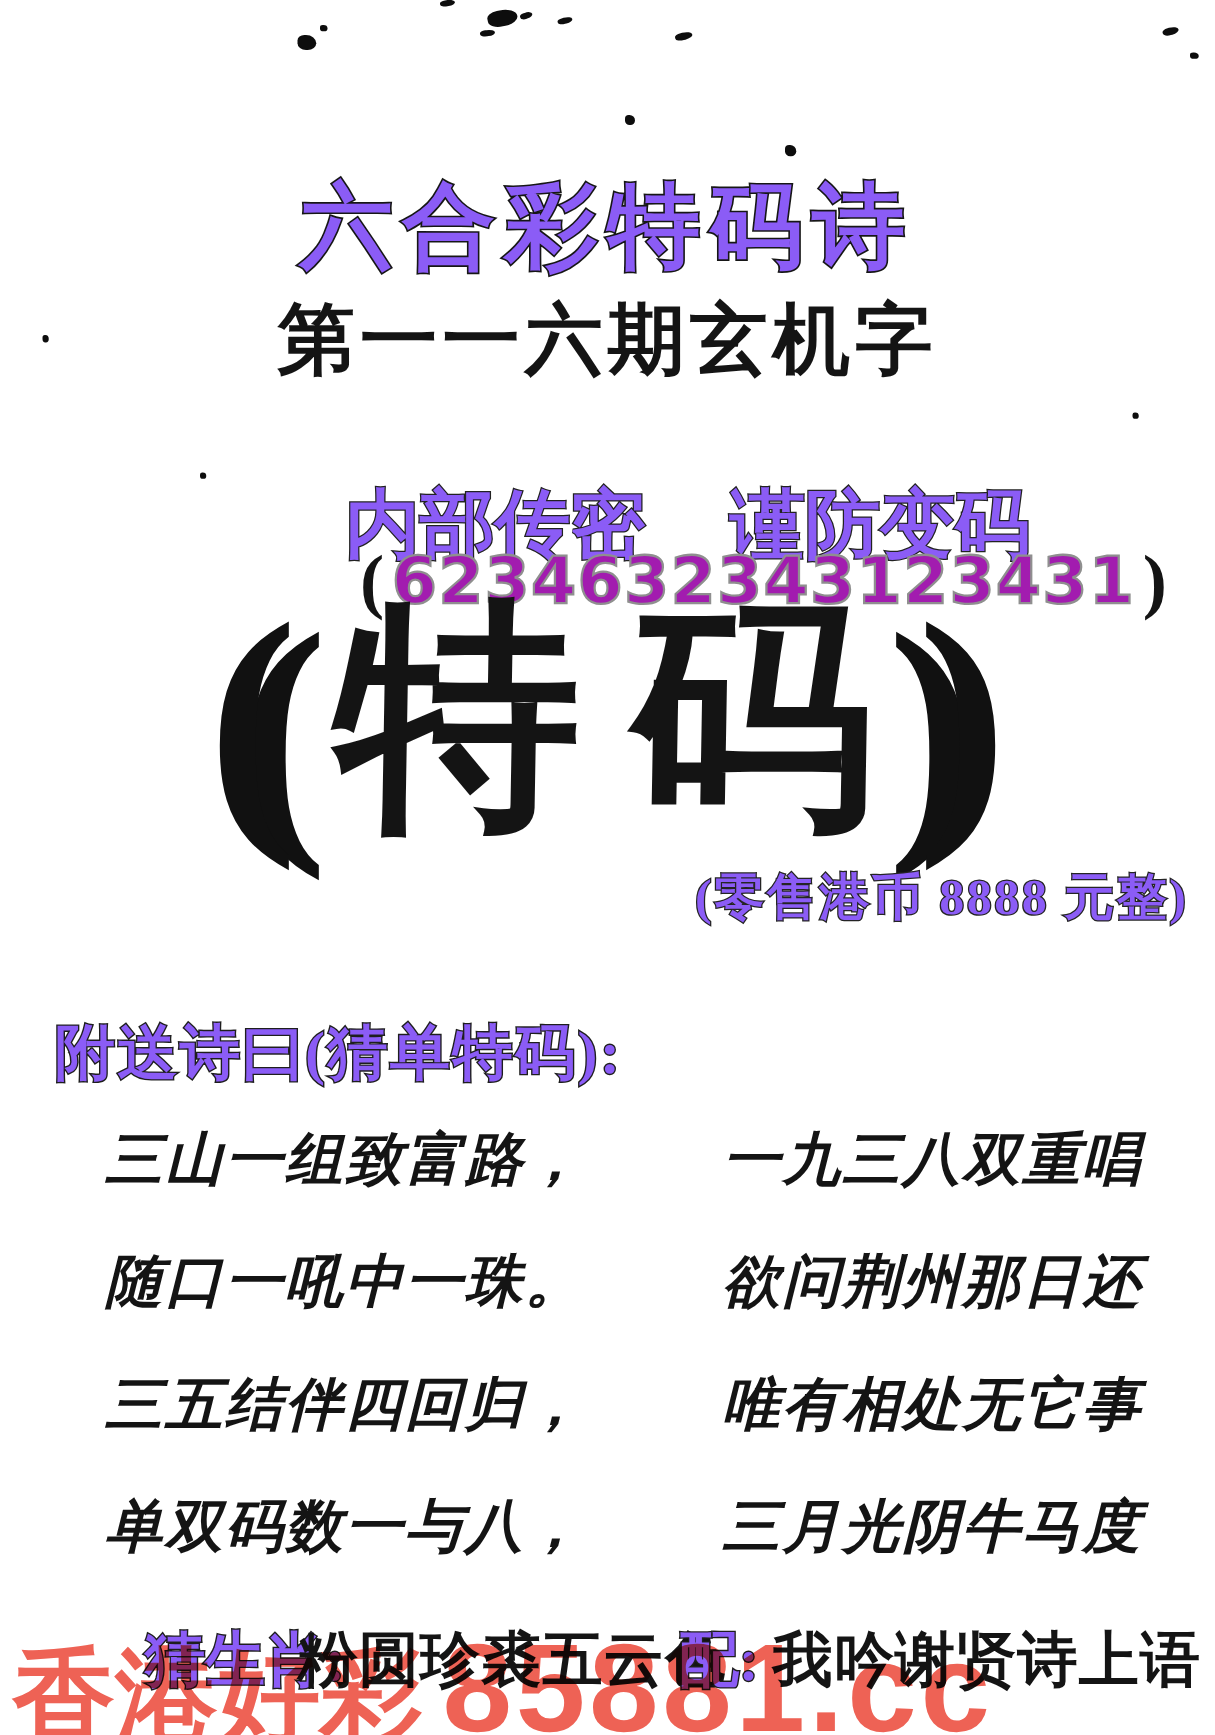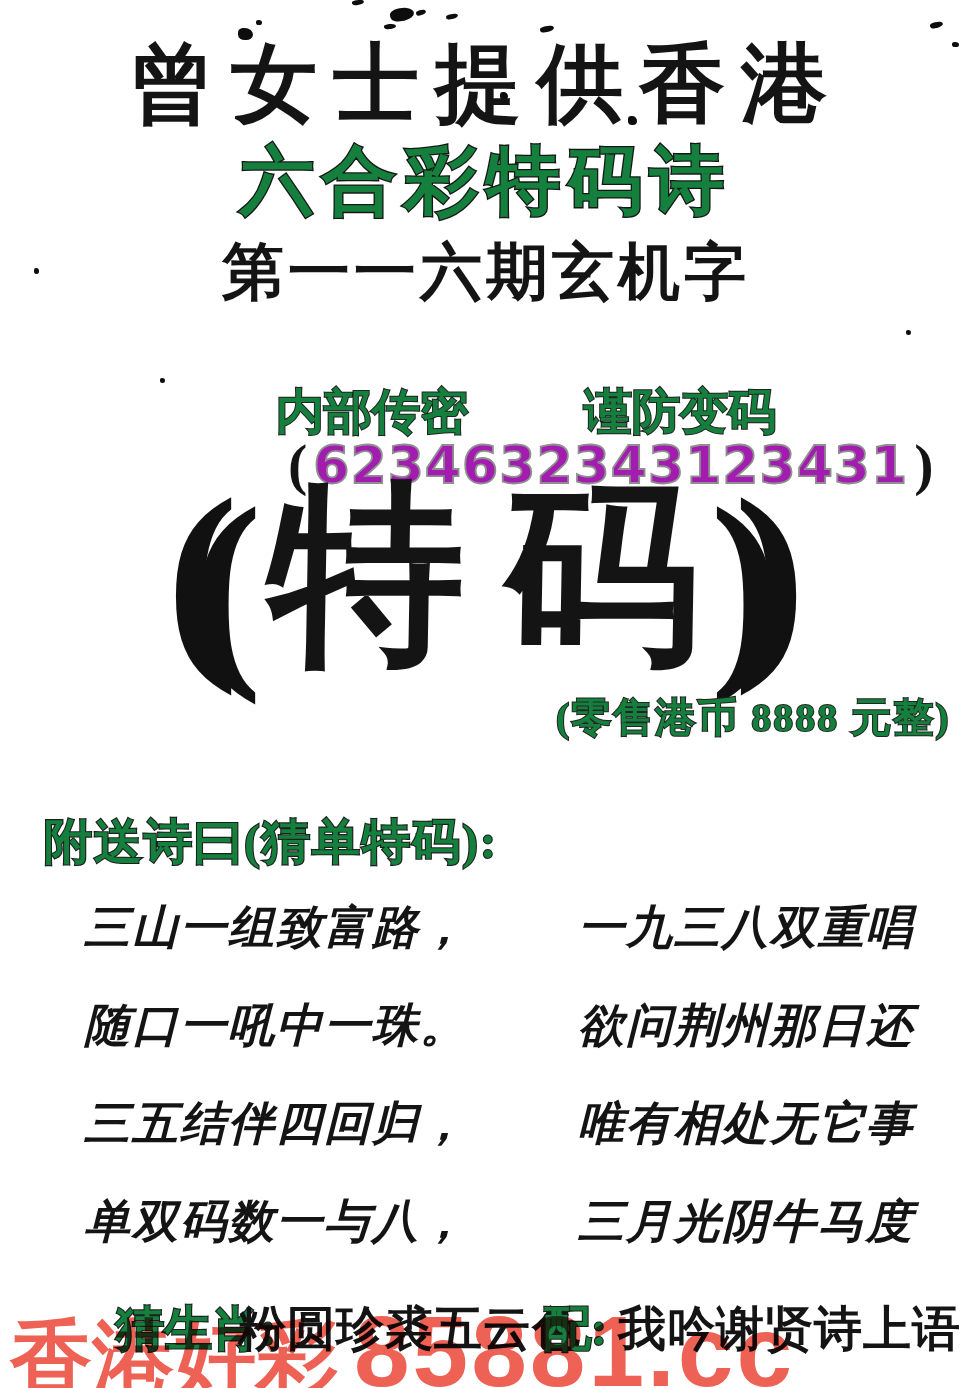--- a/index.html
+++ b/index.html
@@ -13,29 +13,29 @@
   }
   .abs{position:absolute;white-space:nowrap;}
   .center{left:50%;transform:translateX(-50%);}
 
   
   .t1{top:26px;font-size:86px;font-weight:700;letter-spacing:16px;}
   .t3{top:230px;font-size:62px;font-weight:700;letter-spacing:4px;}
 
   
   .outline{
-    color:#15803d;
+    color:#8b5cf6;
     -webkit-text-stroke:2.2px #1c1c1c;
     paint-order:stroke fill;
     font-weight:700;
     text-align:center;
   }
   .t2{top:132px;font-size:74px;letter-spacing:8px;-webkit-text-stroke:2.6px #161616;}
 
-  .secret{top:380px;font-size:48px;letter-spacing:0px;-webkit-text-stroke:2px #222;}
+  .secret{top:380px;font-size:60px;letter-spacing:0px;-webkit-text-stroke:2px #222;}
   .secret.left{left:276px;}
   .secret.right{left:584px;}
 
   
   .code-line{top:436px;left:282px;display:flex;align-items:center;}
   .code-paren{
     font-size:58px;font-weight:700;color:#141414;
     font-family:"Liberation Serif",serif;line-height:1;
     padding:0 6px;
   }
@@ -112,21 +112,20 @@
   <div class="speck" style="left:384px;top:24px;width:12px;height:5px;transform:rotate(-8deg);"></div>
   <div class="speck" style="left:540px;top:26px;width:14px;height:6px;transform:rotate(-14deg);"></div>
   <div class="speck" style="left:500px;top:92px;width:8px;height:8px;"></div>
   <div class="speck" style="left:628px;top:116px;width:9px;height:9px;"></div>
   <div class="speck" style="left:930px;top:22px;width:13px;height:6px;transform:rotate(-16deg);"></div>
   <div class="speck" style="left:952px;top:42px;width:7px;height:5px;"></div>
   <div class="speck" style="left:34px;top:268px;width:5px;height:6px;"></div>
   <div class="speck" style="left:906px;top:330px;width:5px;height:5px;"></div>
   <div class="speck" style="left:160px;top:378px;width:5px;height:5px;"></div>
 
-  <div class="abs center t1">曾女士提供香港</div>
   <div class="abs center t2 outline">六合彩特码诗</div>
   <div class="abs center t3">第一一六期玄机字</div>
 
   <div class="abs secret left outline">内部传密</div>
   <div class="abs secret right outline">谨防变码</div>
 
   <div class="abs code-line">
     <span class="code-paren">(</span>
     <span class="code-digits">6234632343123431</span>
     <span class="code-paren">)</span>

